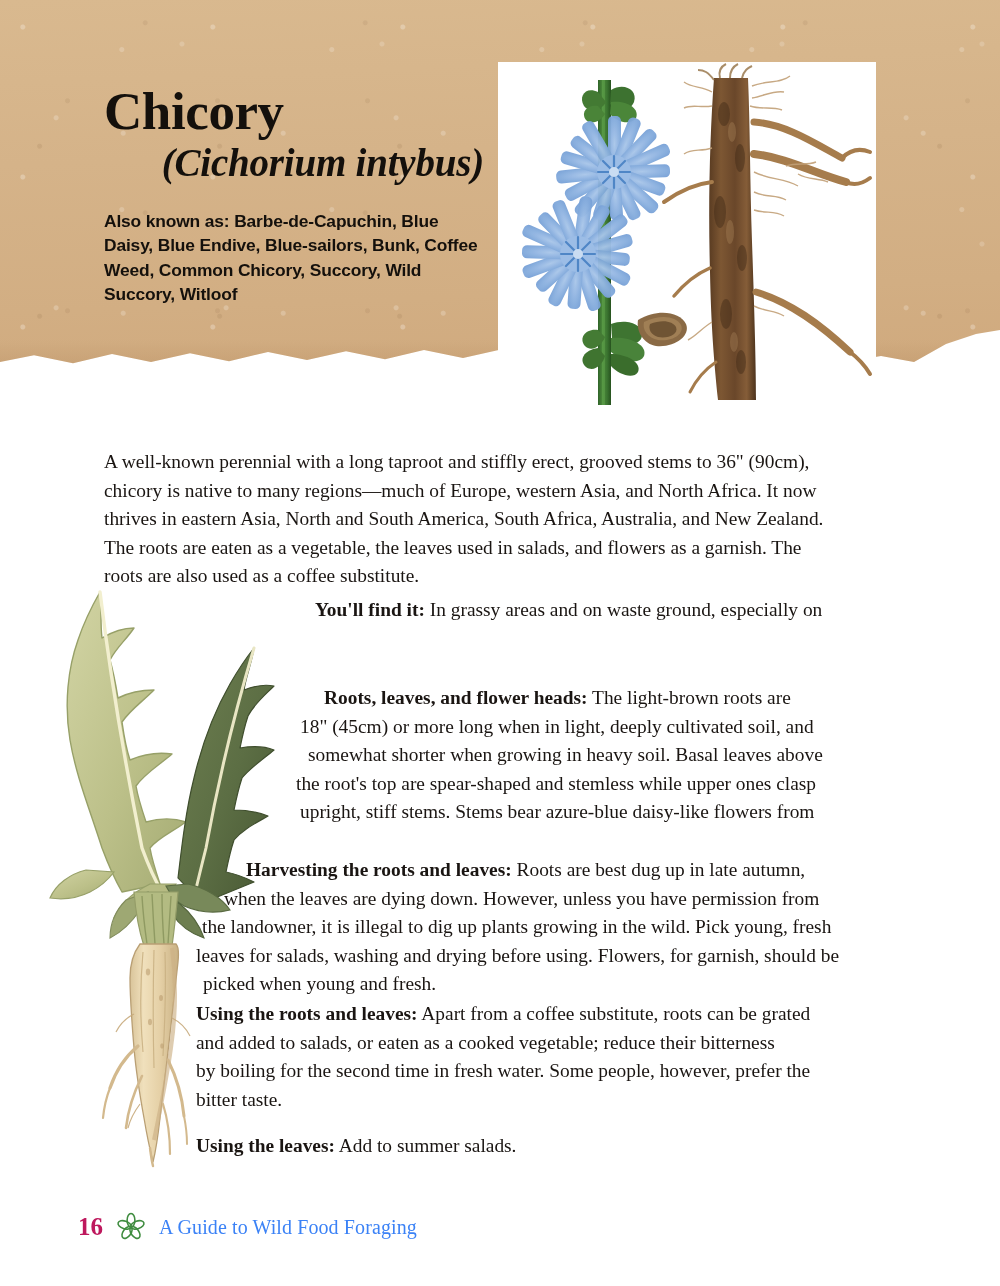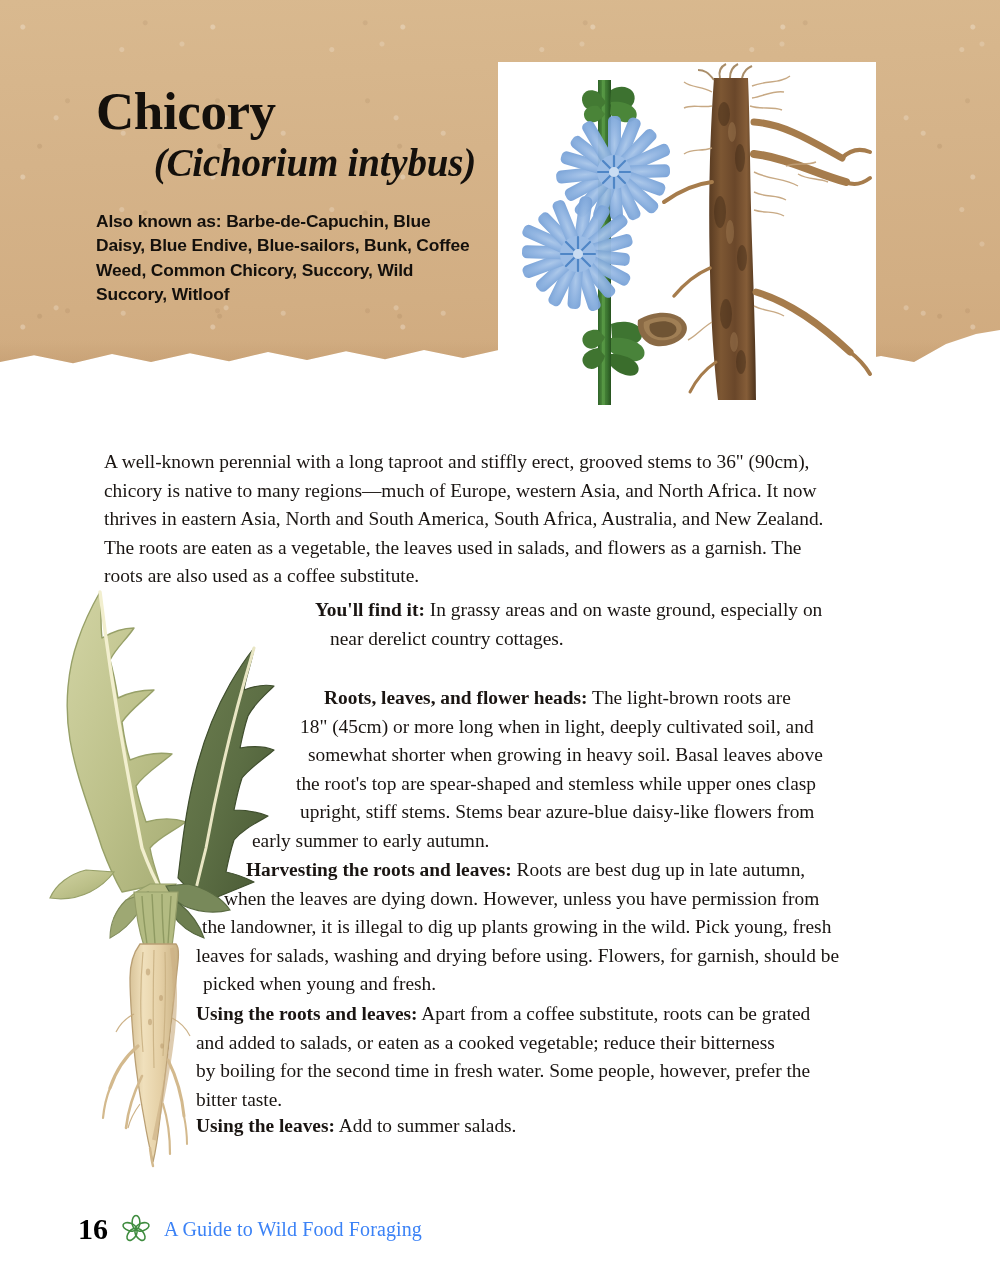--- a/index.html
+++ b/index.html
@@ -47,21 +47,21 @@
     -webkit-mask-image:var(--tear);
     mask-image:var(--tear);
     -webkit-mask-size:100% 100%;
     mask-size:100% 100%;
     -webkit-mask-repeat:no-repeat;
     mask-repeat:no-repeat;
     pointer-events:none;
   }
 
   
-  .title-block{position:absolute;left:96px;top:86px;width:380px;}
+  .title-block{position:absolute;left:104px;top:86px;width:380px;}
   .plant-name{
     font-family:"Liberation Serif", serif;
     font-size:53px;line-height:.97;font-weight:700;
     letter-spacing:-.4px;color:#14100c;margin:0;
   }
   .plant-latin{
     font-family:"Liberation Serif", serif;
     font-size:39px;line-height:1.12;font-weight:700;font-style:italic;
     color:#14100c;margin:4px 0 0 0;letter-spacing:-.2px;text-align:right;
   }
@@ -110,21 +110,21 @@
     pointer-events:none;
   }
 
   
   .footer{
     position:absolute;left:78px;top:1212px;
     display:flex;align-items:center;gap:13px;
   }
   .folio{
     font-family:"Liberation Serif", serif;
-    font-size:30px;font-weight:700;color:#000000;
+    font-size:25px;font-weight:700;color:#be185d;
   }
   .footer-title{
     font-family:"Liberation Serif", serif;
     font-size:20px;color:#3b82f6;letter-spacing:.1px;
   }
   .rosette{width:30px;height:30px;display:block;}
 </style>
 </head>
 <body>
 
@@ -527,44 +527,42 @@
   <div class="lead">
     <span class="ln">A well-known perennial with a long taproot and stiffly erect, grooved stems to 36" (90cm),</span>
     <span class="ln">chicory is native to many regions—much of Europe, western Asia, and North Africa. It now</span>
     <span class="ln">thrives in eastern Asia, North and South America, South Africa, Australia, and New Zealand.</span>
     <span class="ln">The roots are eaten as a vegetable, the leaves used in salads, and flowers as a garnish. The</span>
     <span class="ln">roots are also used as a coffee substitute.</span>
   </div>
 
   <div class="wrapblock" id="sec-find-it" style="top:156px">
       <span class="ln" style="padding-left: 315px;"><span class="hd">You'll find it:</span> In grassy areas and on waste ground, especially on</span>
-      <span class="ln" style="padding-left: 330px;">near derelict country cottages.</span>
     </div>
   <div class="wrapblock" id="sec-roots-leaves-flower-heads" style="top:244px">
       <span class="ln" style="padding-left: 324px;"><span class="hd">Roots, leaves, and flower heads:</span> The light-brown roots are</span>
       <span class="ln" style="padding-left: 300px;">18" (45cm) or more long when in light, deeply cultivated soil, and</span>
       <span class="ln" style="padding-left: 308px;">somewhat shorter when growing in heavy soil. Basal leaves above</span>
       <span class="ln" style="padding-left: 296px;">the root's top are spear-shaped and stemless while upper ones clasp</span>
       <span class="ln" style="padding-left: 300px;">upright, stiff stems. Stems bear azure-blue daisy-like flowers from</span>
-      <span class="ln" style="padding-left: 252px;">early summer to early autumn.</span>
     </div>
   <div class="wrapblock" id="sec-harvesting" style="top:416px">
       <span class="ln" style="padding-left: 246px;"><span class="hd">Harvesting the roots and leaves:</span> Roots are best dug up in late autumn,</span>
       <span class="ln" style="padding-left: 224px;">when the leaves are dying down. However, unless you have permission from</span>
       <span class="ln" style="padding-left: 202px;">the landowner, it is illegal to dig up plants growing in the wild. Pick young, fresh</span>
       <span class="ln" style="padding-left: 196px;">leaves for salads, washing and drying before using. Flowers, for garnish, should be</span>
       <span class="ln" style="padding-left: 203px;">picked when young and fresh.</span>
     </div>
   <div class="wrapblock" id="sec-using-roots-leaves" style="top:560px">
       <span class="ln" style="padding-left: 196px;"><span class="hd">Using the roots and leaves:</span> Apart from a coffee substitute, roots can be grated</span>
       <span class="ln" style="padding-left: 196px;">and added to salads, or eaten as a cooked vegetable; reduce their bitterness</span>
       <span class="ln" style="padding-left: 196px;">by boiling for the second time in fresh water. Some people, however, prefer the</span>
       <span class="ln" style="padding-left: 196px;">bitter taste.</span>
     </div>
-  <div class="wrapblock" id="sec-using-leaves" style="top:672px">
+  <div class="wrapblock" id="sec-using-leaves" style="top:692px">
       <span class="ln" style="padding-left: 196px;"><span class="hd">Using the leaves:</span> Add to summer salads.</span>
     </div>
 
 </div>
 
 <div class="footer">
   <span class="folio">16</span>
   <span>
     <svg class="rosette" viewBox="0 0 40 40" aria-hidden="true">
       <g fill="none" stroke="#3f8c3f" stroke-width="2.1" stroke-linejoin="round">

